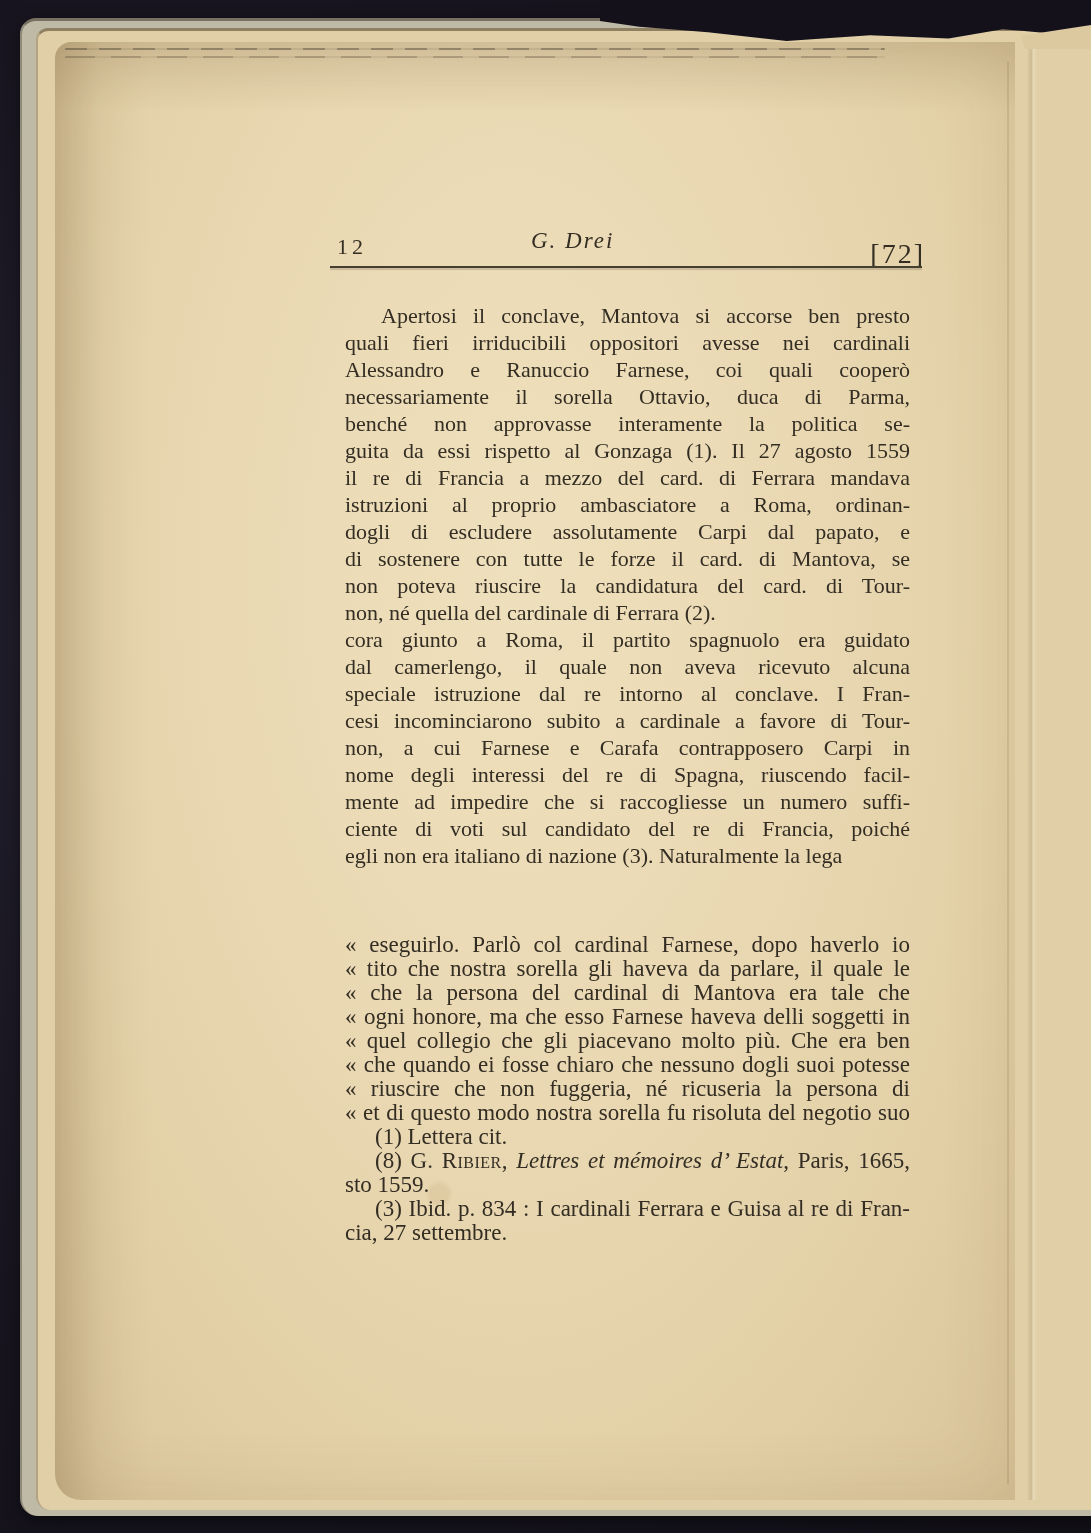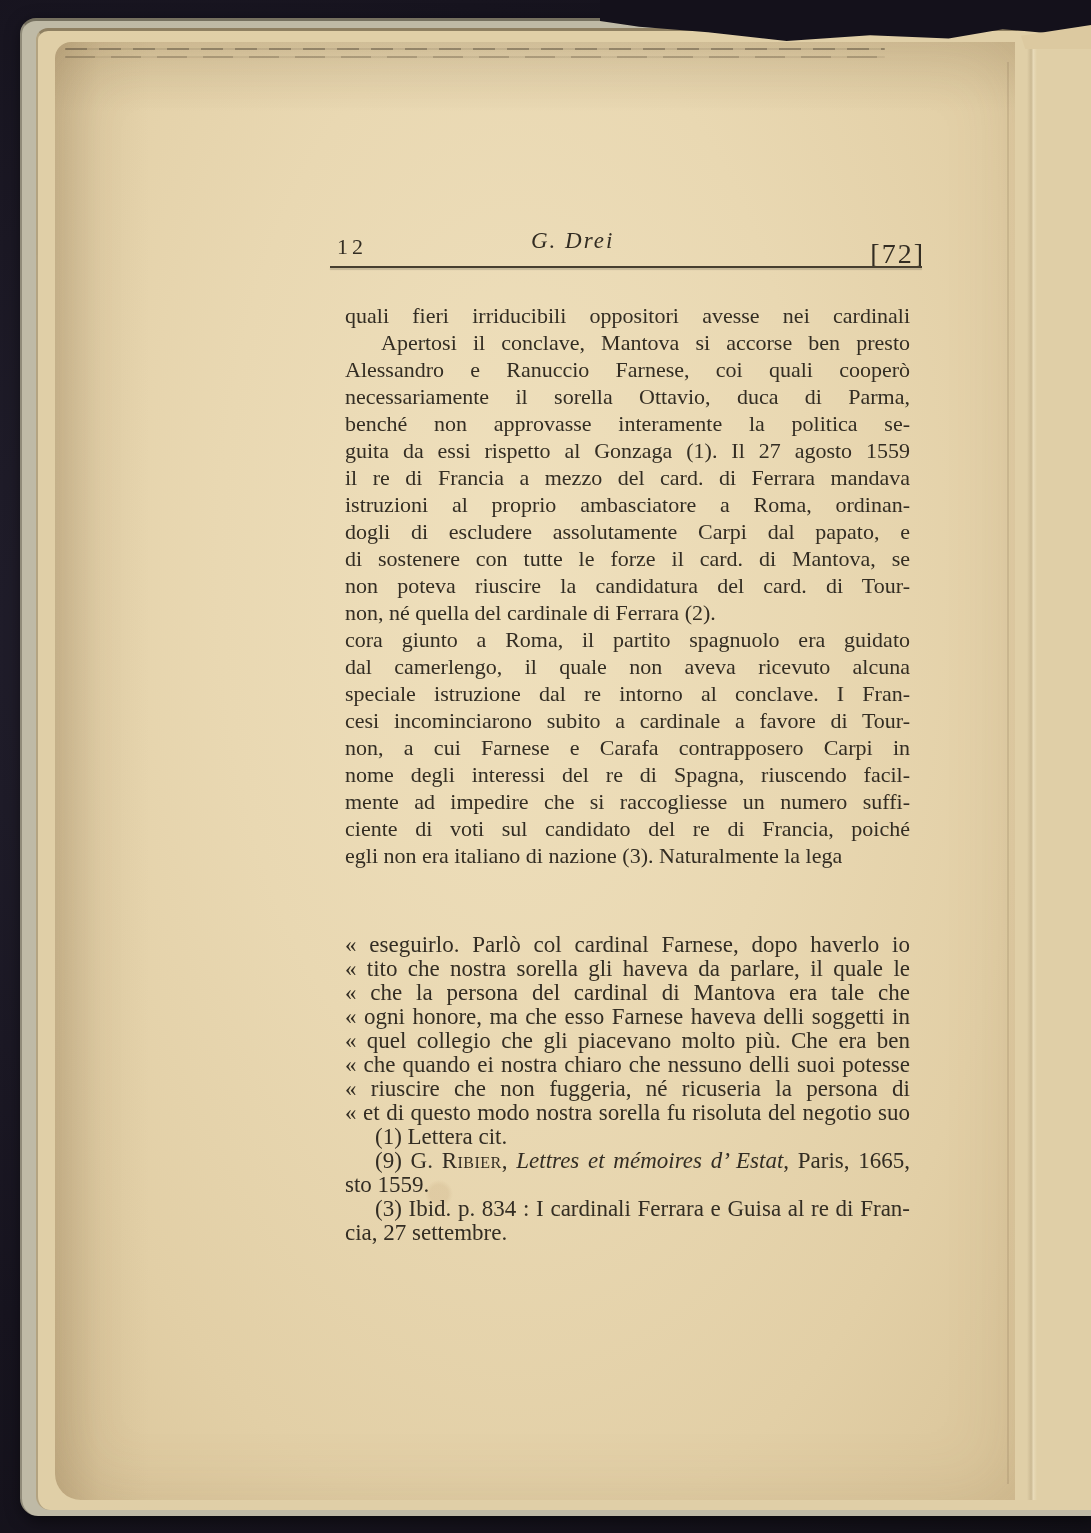--- a/index.html
+++ b/index.html
@@ -84,22 +84,22 @@
     <div class="right-edge-line"></div>
 
     <div class="hdr">
       <span class="pageno">12</span>
       <span class="runtitle">G. Drei</span>
       <span class="colref">[72]</span>
     </div>
     <div class="rule"></div>
 
     <div class="bodytext">
+        <div class="line j indent">Apertosi il conclave, Mantova si accorse ben presto</div>
         <div class="line j">quali fieri irriducibili oppositori avesse nei cardinali</div>
-        <div class="line j indent">Apertosi il conclave, Mantova si accorse ben presto</div>
         <div class="line j">Alessandro e Ranuccio Farnese, coi quali cooperò</div>
         <div class="line j">necessariamente il sorella Ottavio, duca di Parma,</div>
         <div class="line j">benché non approvasse interamente la politica se-</div>
         <div class="line j">guita da essi rispetto al Gonzaga (1). Il 27 agosto 1559</div>
         <div class="line j">il re di Francia a mezzo del card. di Ferrara mandava</div>
         <div class="line j">istruzioni al proprio ambasciatore a Roma, ordinan-</div>
         <div class="line j">dogli di escludere assolutamente Carpi dal papato, e</div>
         <div class="line j">di sostenere con tutte le forze il card. di Mantova, se</div>
         <div class="line j">non poteva riuscire la candidatura del card. di Tour-</div>
         <div class="line">non, né quella del cardinale di Ferrara (2).</div>
@@ -112,25 +112,25 @@
         <div class="line j">mente ad impedire che si raccogliesse un numero suffi-</div>
         <div class="line j">ciente di voti sul candidato del re di Francia, poiché</div>
         <div class="line">egli non era italiano di nazione (3). Naturalmente la lega</div>
       </div>
     <div class="foot">
         <div class="fline j">« eseguirlo. Parlò col cardinal Farnese, dopo haverlo io adver-</div>
         <div class="fline j">« tito che nostra sorella gli haveva da parlare, il quale le rispose</div>
         <div class="fline j">« che la persona del cardinal di Mantova era tale che meritava</div>
         <div class="fline j">« ogni honore, ma che esso Farnese haveva delli soggetti in</div>
         <div class="fline j">« quel collegio che gli piacevano molto più. Che era ben vero</div>
-        <div class="fline j">« che quando ei nostra chiaro che nessuno delli suoi potesse</div>
+        <div class="fline j">« che quando ei fosse chiaro che nessuno dogli suoi potesse</div>
         <div class="fline j">« riuscire che non fuggeria, né ricuseria la persona di Mantova</div>
         <div class="fline j">« et di questo modo nostra sorella fu risoluta del negotio suo ».</div>
         <div class="fline fnindent"><span>(1) Lettera cit.</span></div>
-        <div class="fline j fnindent"><span>(9) G. </span><span class="sc">Ribier</span><span>, </span><span class="it">Lettres et mémoires d’ Estat</span><span>, Paris, 1665,</span></div>
+        <div class="fline j fnindent"><span>(8) G. </span><span class="sc">Ribier</span><span>, </span><span class="it">Lettres et mémoires d’ Estat</span><span>, Paris, 1665,</span></div>
         <div class="fline"><span>sto 1559.</span></div>
         <div class="fline j fnindent"><span>(3) Ibid. p. 834 : I cardinali Ferrara e Guisa al re di Fran-</span></div>
         <div class="fline"><span>cia, 27 settembre.</span></div>
       </div>
   </div>
 
   <div class="top-wedge"></div>
   <div class="corner-tab"></div>
 </div>
 

